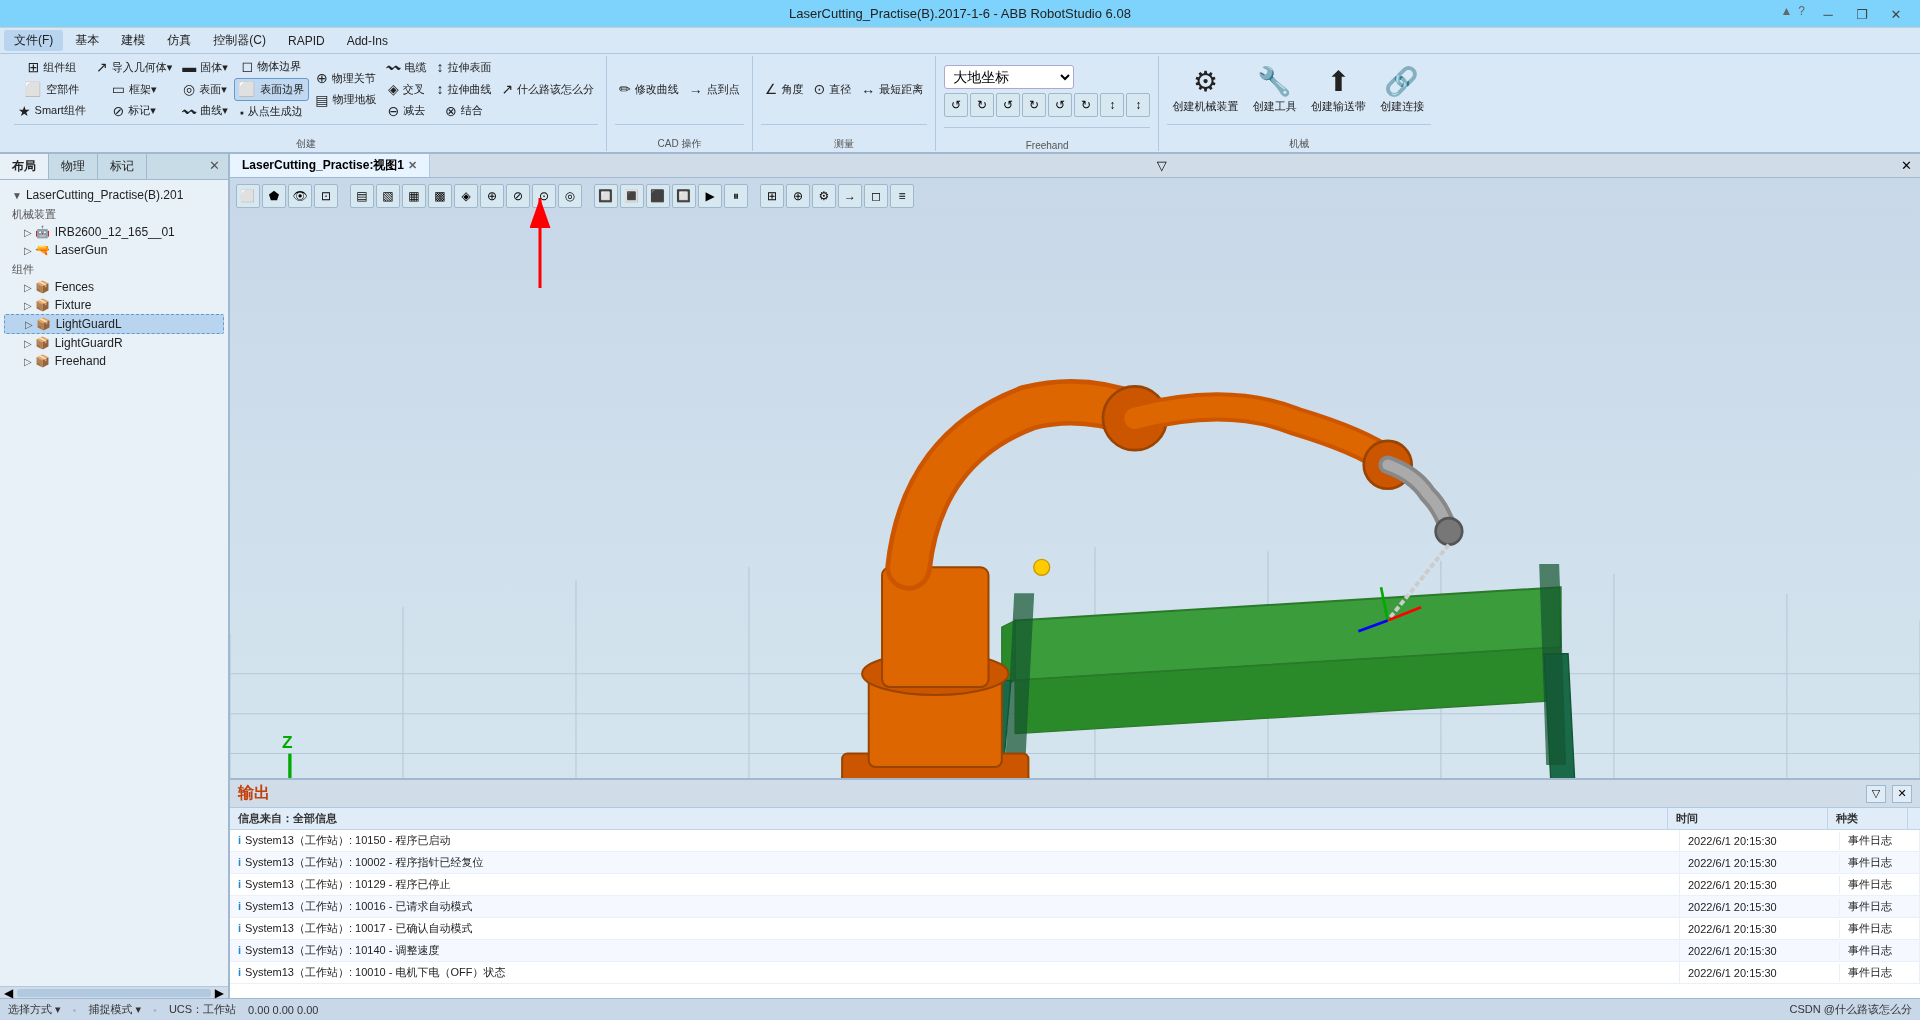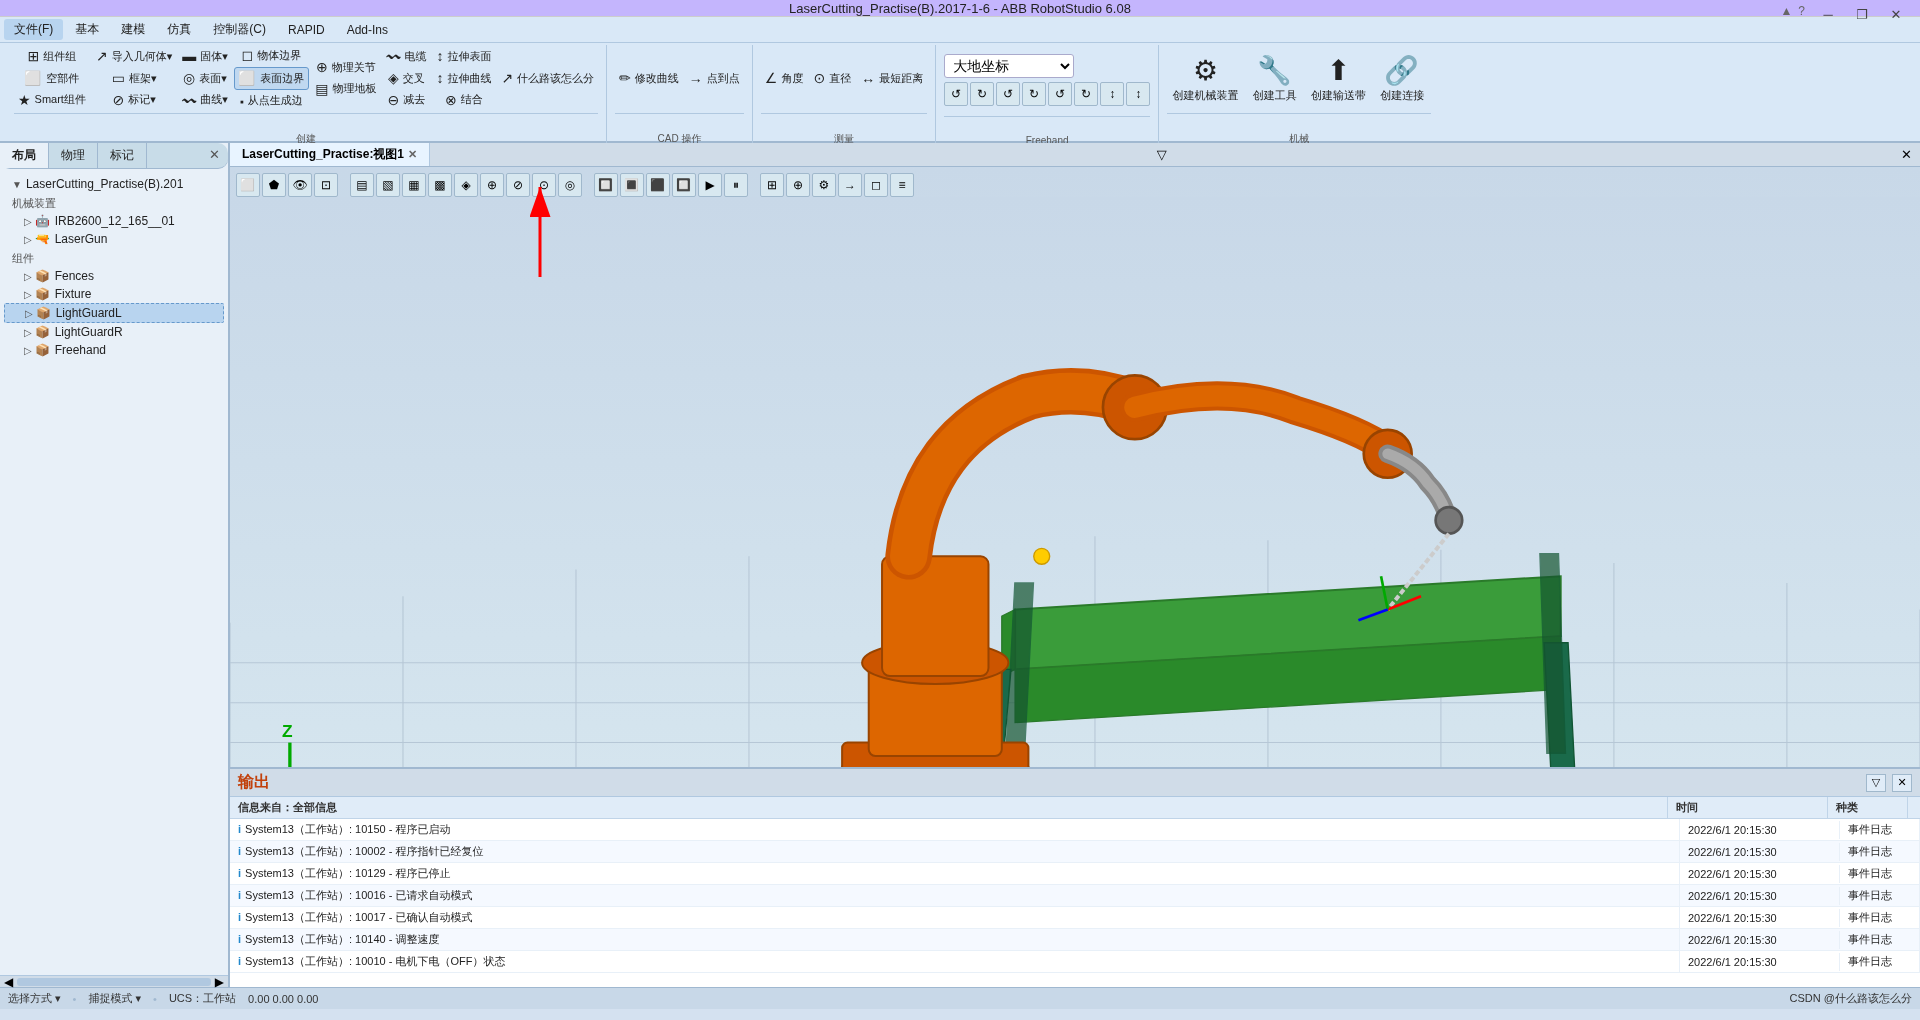--- a/index.html
+++ b/index.html
@@ -1,21 +1,21 @@
 <!DOCTYPE html>
 <html><head>
   <meta charset="utf-8">
   <style>
     * { margin: 0; padding: 0; box-sizing: border-box; }
     body { width: 1920px; height: 1020px; overflow: hidden; font-family: 'Microsoft YaHei', SimSun, sans-serif; font-size: 12px; background: #d4e1f0; }
 
     
     #title-bar {
-      height: 17px;
-      background: #c4b5fd;
+      height: 28px;
+      background: #7dd3fc;
       display: flex;
       align-items: center;
       justify-content: center;
       font-size: 13px;
       color: #222;
       position: relative;
       border-bottom: 1px solid #ccc;
     }
     #title-bar .window-controls {
       position: absolute;
@@ -91,21 +91,21 @@
       padding: 0 8px;
       min-width: 80px;
     }
     .ribbon-group:last-child { border-right: none; }
     .ribbon-group-label {
       font-size: 10px;
       color: #555;
       text-align: center;
       margin-top: 2px;
       border-top: 1px solid #b0c8e0;
-      padding-top: 18px;
+      padding-top: 12px;
     }
     .ribbon-buttons {
       display: flex;
       flex-wrap: wrap;
       gap: 2px;
       flex: 1;
       align-items: center;
       justify-content: flex-start;
     }
     .ribbon-btn {
@@ -167,21 +167,20 @@
       width: 230px;
       background: #e8f0f8;
       border-right: 2px solid #a0b8d0;
       display: flex;
       flex-direction: column;
     }
     #left-panel-tabs {
       display: flex;
       background: #c8dce8;
       border-bottom: 1px solid #a0b8d0;
-      border-radius: 10px;
     }
     .left-tab {
       padding: 4px 12px;
       font-size: 12px;
       cursor: pointer;
       border-right: 1px solid #a0b8d0;
       color: #222;
     }
     .left-tab.active { background: #e8f0f8; font-weight: bold; }
     .left-tab-close {

